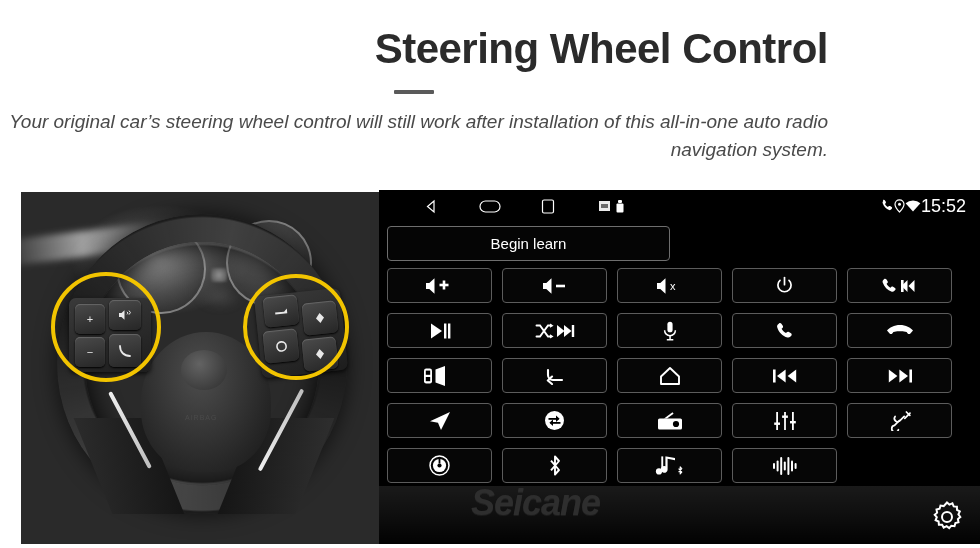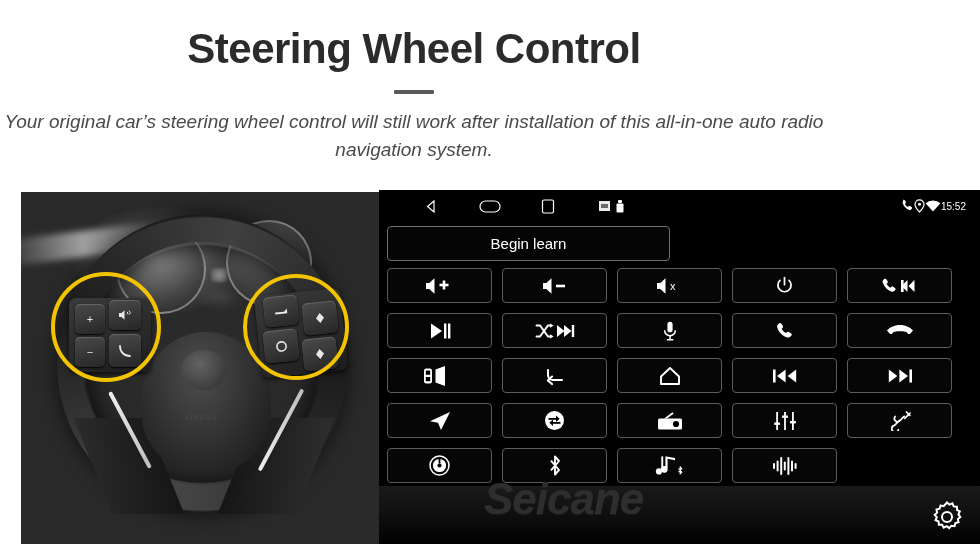--- a/index.html
+++ b/index.html
@@ -5,21 +5,21 @@
   * { box-sizing: border-box; margin: 0; padding: 0; }
   html, body {
     width: 980px; height: 548px;
     background: #ffffff;
     font-family: "Liberation Sans", sans-serif;
     overflow: hidden;
   }
   #page { position: relative; width: 980px; height: 548px; background: #fff; }
 
   
-  .header { width: 828px; padding-top: 26px; text-align: center; }
+  .header { width: 828px; padding-top: 26px; text-align: right; }
   .title {
     font-size: 42px; font-weight: bold; color: #2b2b2b;
     letter-spacing: -0.5px; line-height: 1.1;
   }
   .rule { width: 40px; height: 4px; background: #5a5a5a; margin: 18px auto 14px; border-radius: 1px; }
   .subtitle {
     font-size: 19px; color: #4a4a4a; line-height: 1.45;
     max-width: 910px; margin: 0 auto; font-weight: 400; font-style: italic;
   }
 
@@ -130,21 +130,21 @@
   }
   .statusbar {
     position: relative; height: 32px; width: 100%;
     display: flex; align-items: center;
   }
   .sb-nav { display: flex; align-items: center; gap: 40px; margin-left: 45px; }
   .sb-sys { display: flex; align-items: center; gap: 6px; margin-left: 44px; }
   .sb-right {
     position: absolute; right: 14px; top: 0; height: 32px;
     display: flex; align-items: center; 
-    color: #fff; font-size: 10px; font-weight: 500;
+    color: #fff; font-size: 18px; font-weight: 500;
   }
   .ico { display: inline-flex; align-items: center; justify-content: center; }
   .ico svg { display: block; }
 
   .learn-row { padding: 4px 0 0 8px; }
   .learn-btn {
     width: 283px; height: 35px; border: 1px solid #6e6e6e; border-radius: 4px;
     background: #050505; color: #fff; font-size: 15px;
     display: flex; align-items: center; justify-content: center;
   }
@@ -159,22 +159,22 @@
     display: flex; align-items: center; justify-content: center; color: #fff;
   }
 
   
   .wm-band {
     position: absolute; left: 0; bottom: 0; width: 601px; height: 62px;
     background: linear-gradient(180deg, rgba(255,255,255,.10) 0%, rgba(255,255,255,.06) 45%, rgba(0,0,0,0) 100%);
     pointer-events: none;
   }
   .wm-text {
-    position: absolute; left: 105px; bottom: 24px;
-    font-size: 44px; font-style: italic; font-weight: bold;
+    position: absolute; left: 92px; bottom: 24px;
+    font-size: 36px; font-style: italic; font-weight: bold;
     color: #2e2e2e; letter-spacing: -1px;
     text-shadow: 0 1px 0 rgba(255,255,255,.06);
   }
   .gear-btn { position: absolute; right: 16px; bottom: 10px; color: #fff; }
 
   .white-strip { position: absolute; left:0; bottom:0; width:980px; height:4px; background:#fff; }
 </style>
 </head>
 <body>
 

